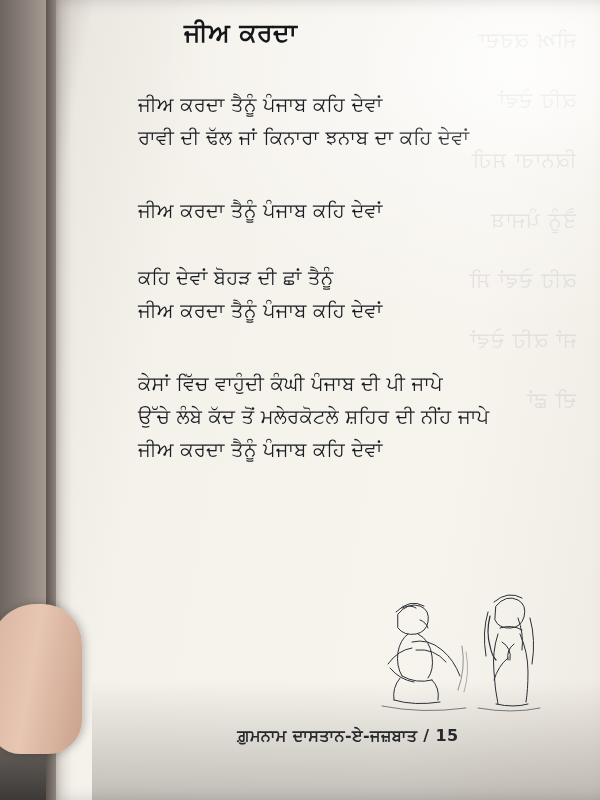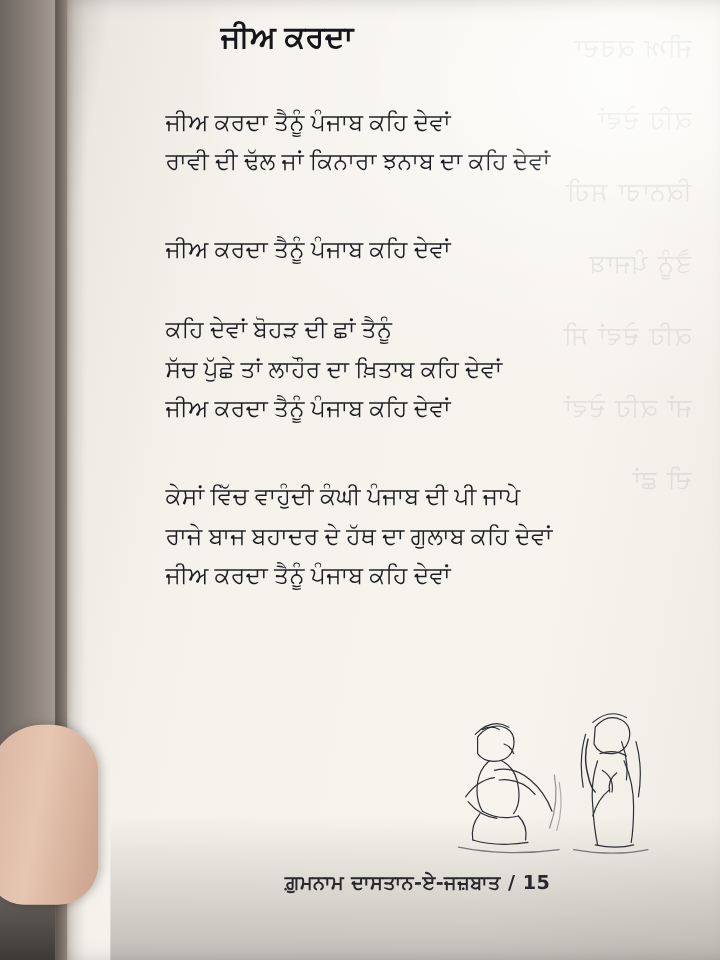--- a/index.html
+++ b/index.html
@@ -89,21 +89,20 @@
     pointer-events: none;
     white-space: pre-line;
   }
 
   
   .content {
     position: absolute;
     left: 92px;
     top: 18px;
     width: 420px;
-    font-family: Liberation Serif, serif;
   }
   .poem-title {
     font-size: 25px;
     font-weight: 700;
     color: #14161a;
     letter-spacing: .5px;
     margin: 0 0 40px 0;
     padding-left: 46px;
   }
   .stanza {
@@ -185,27 +184,26 @@
         <div class="line">ਜੀਅ ਕਰਦਾ ਤੈਨੂੰ ਪੰਜਾਬ ਕਹਿ ਦੇਵਾਂ</div>
         <div class="line">ਰਾਵੀ ਦੀ ਢੱਲ ਜਾਂ ਕਿਨਾਰਾ ਝਨਾਬ ਦਾ ਕਹਿ ਦੇਵਾਂ</div>
       </div>
 
       <div class="stanza">
         <div class="line">ਜੀਅ ਕਰਦਾ ਤੈਨੂੰ ਪੰਜਾਬ ਕਹਿ ਦੇਵਾਂ</div>
       </div>
 
       <div class="stanza">
         <div class="line">ਕਹਿ ਦੇਵਾਂ ਬੋਹੜ ਦੀ ਛਾਂ ਤੈਨੂੰ</div>
-        <div class="line">ਸੱਚ ਪੁੱਛੇ ਤਾਂ ਲਾਹੌਰ ਦਾ ਖ਼ਿਤਾਬ ਕਹਿ ਦੇਵਾਂ</div>
         <div class="line">ਜੀਅ ਕਰਦਾ ਤੈਨੂੰ ਪੰਜਾਬ ਕਹਿ ਦੇਵਾਂ</div>
       </div>
 
       <div class="stanza">
         <div class="line">ਕੇਸਾਂ ਵਿੱਚ ਵਾਹੁੰਦੀ ਕੰਘੀ ਪੰਜਾਬ ਦੀ ਪੀ ਜਾਪੇ</div>
-        <div class="line">ਰਾਜੇ ਬਾਜ ਬਹਾਦਰ ਦੇ ਹੱਥ ਦਾ ਗੁਲਾਬ ਕਹਿ ਦੇਵਾਂ</div>
+        <div class="line">ਉੱਚੇ ਲੰਬੇ ਕੱਦ ਤੋਂ ਮਲੇਰਕੋਟਲੇ ਸ਼ਹਿਰ ਦੀ ਨੀਂਹ ਜਾਪੇ</div>
         <div class="line">ਜੀਅ ਕਰਦਾ ਤੈਨੂੰ ਪੰਜਾਬ ਕਹਿ ਦੇਵਾਂ</div>
       </div>
     </div>
 
     <div class="illustration" title="ink sketch">
       <svg width="186" height="140" viewBox="0 0 186 140" fill="none" stroke="#2b2f36" stroke-width="1" stroke-linecap="round">
 
         <path d="M30 42 q10 -12 22 -8 q10 4 8 16 q-2 10 -12 12 q-12 2 -18 -6 z"></path>
         <path d="M28 40 q14 -14 28 -6"></path>
         <path d="M34 36 q8 -4 14 0"></path>

